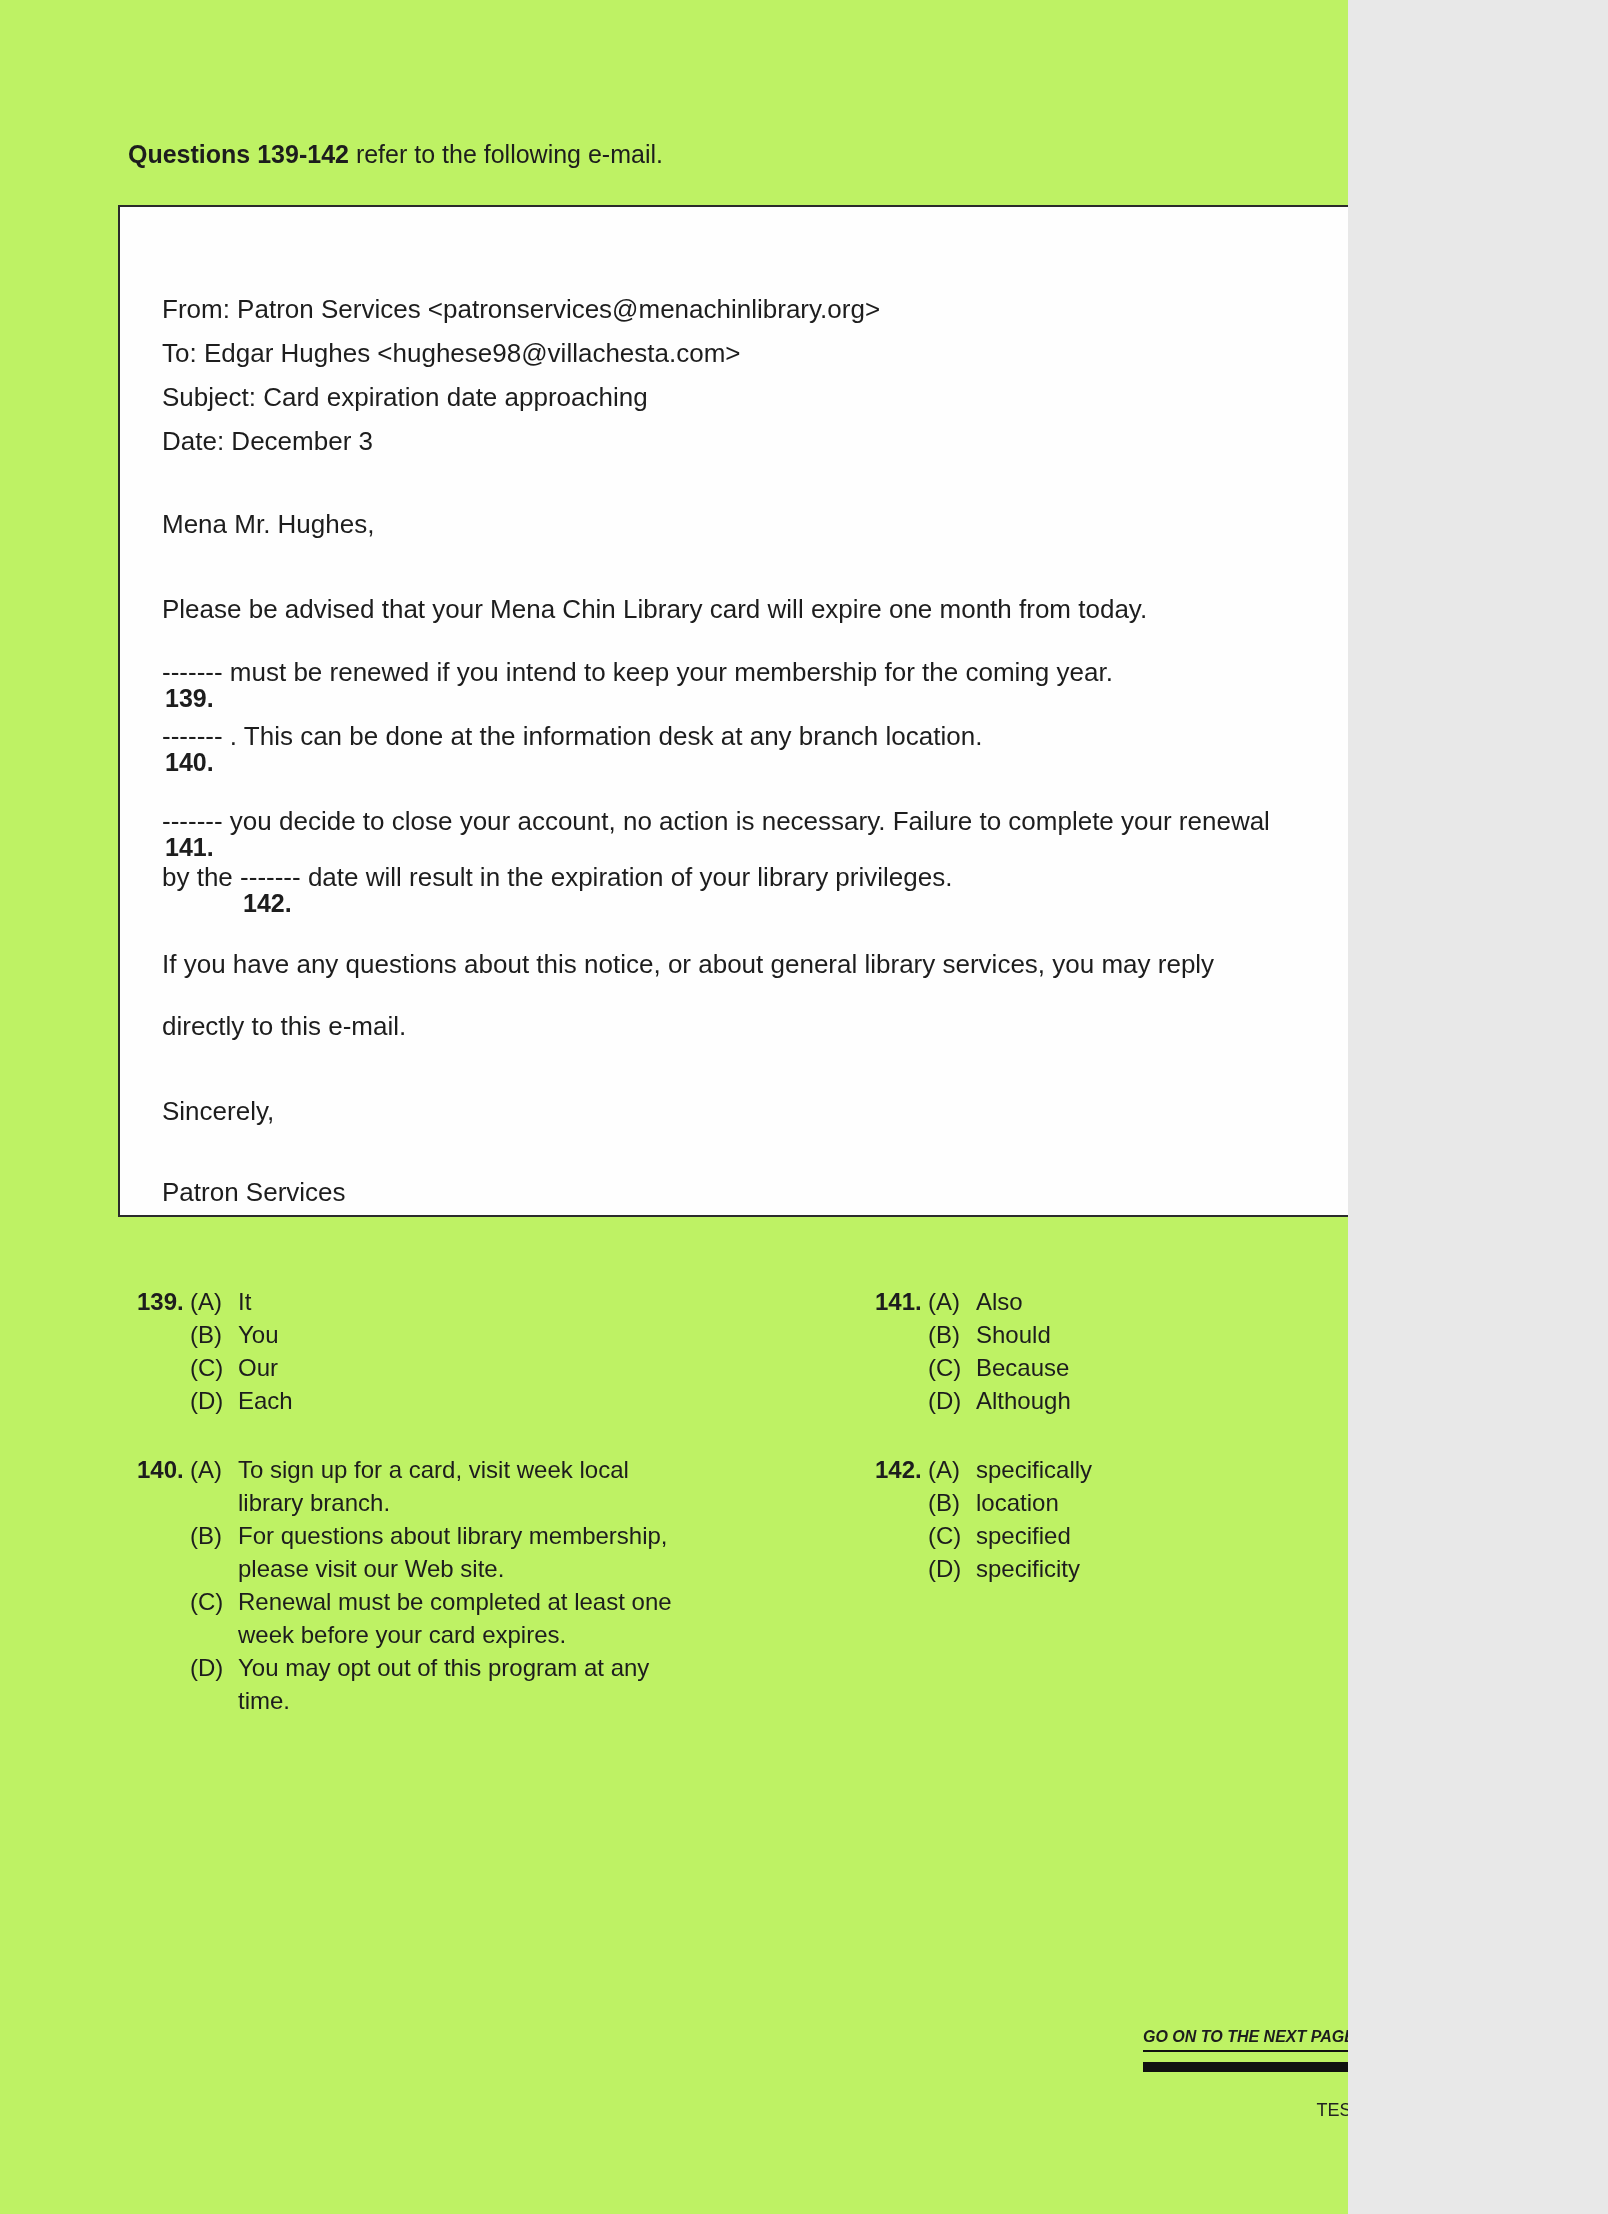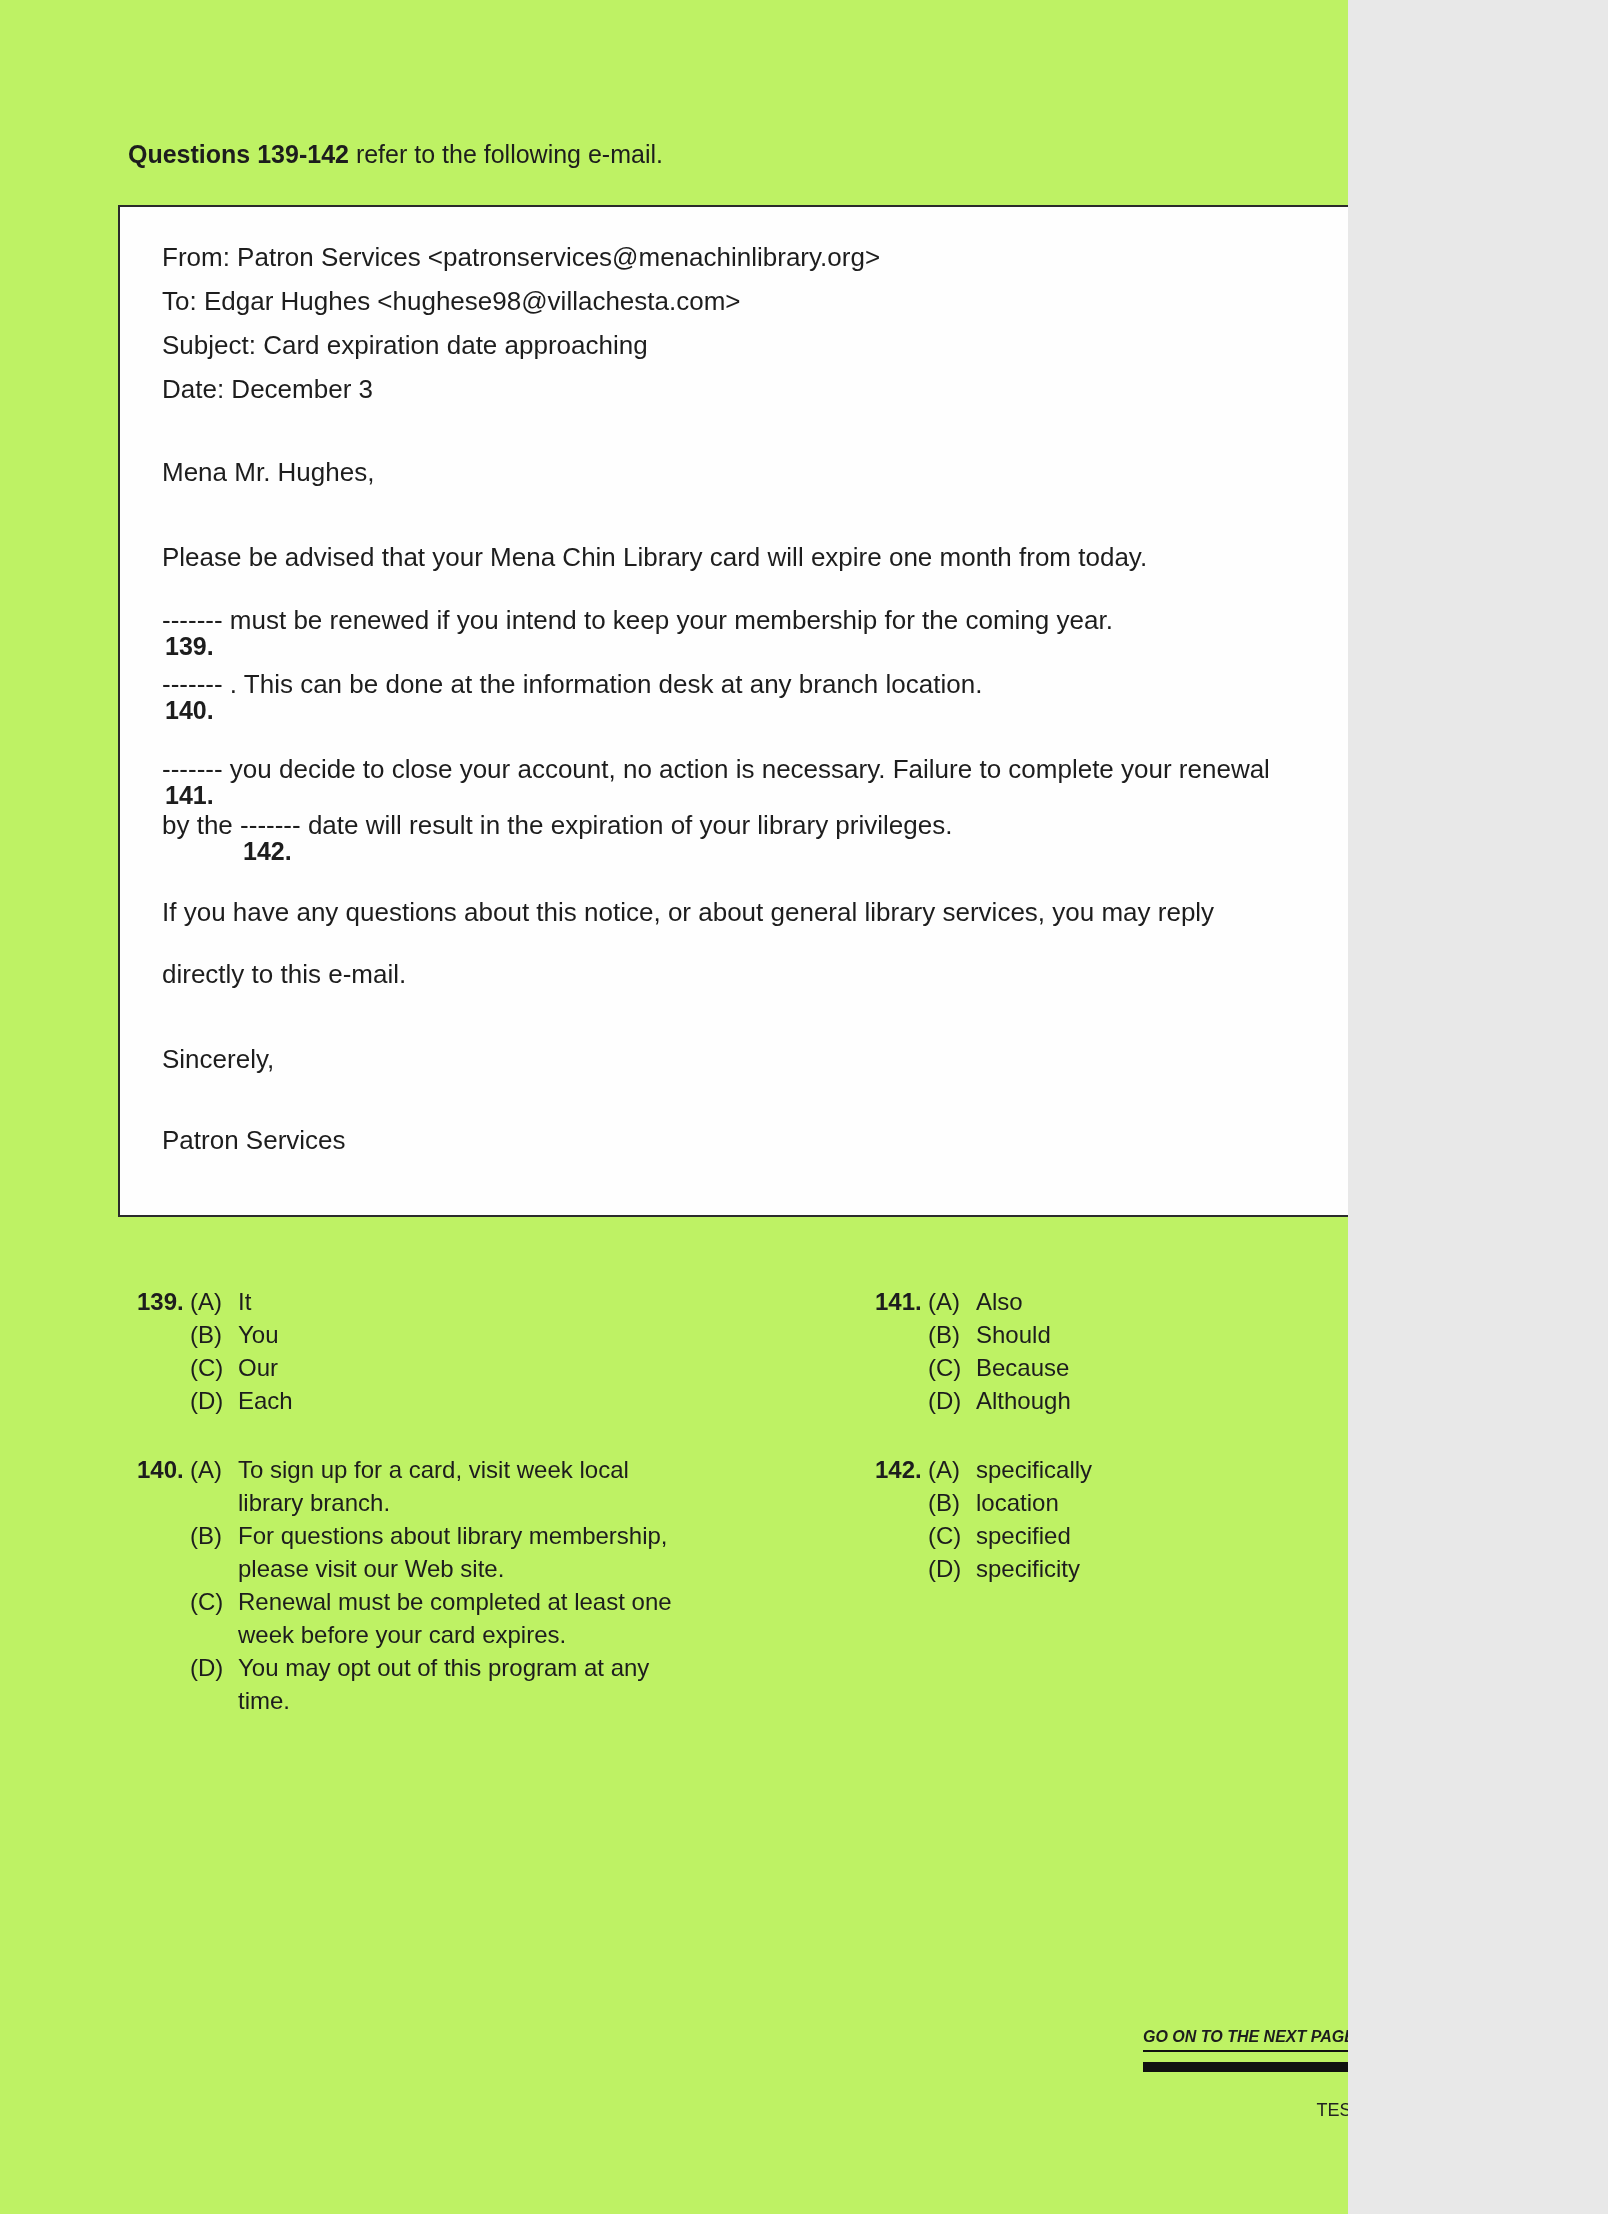--- a/index.html
+++ b/index.html
@@ -38,21 +38,21 @@
   }
   
   .email-box{
     position:absolute;left:118px;top:205px;width:1326px;height:1012px;
     border:2px solid #2b2b2b;background:#fefefe;box-sizing:border-box;
   }
   .email-content{
     position:absolute;left:42px;right:36px;top:0;
     font-size:26px;
   }
-  .email-head{padding-top:28px;line-height:44px;}
+  .email-head{padding-top:80px;line-height:44px;}
   .email-content p{margin:0;line-height:44px;}
   p.dear{margin-top:39px;}
   p.please{margin-top:41px;}
   p.b139{margin-top:19px;}
   p.b140{margin-top:20px;}
   p.b141{margin-top:35px;line-height:56px;}
   p.ifyou{margin-top:28px;line-height:62px;}
   p.sincerely{margin-top:32px;}
   p.patron{margin-top:37px;}
   .blank{position:relative;display:inline-block;line-height:30px;}

